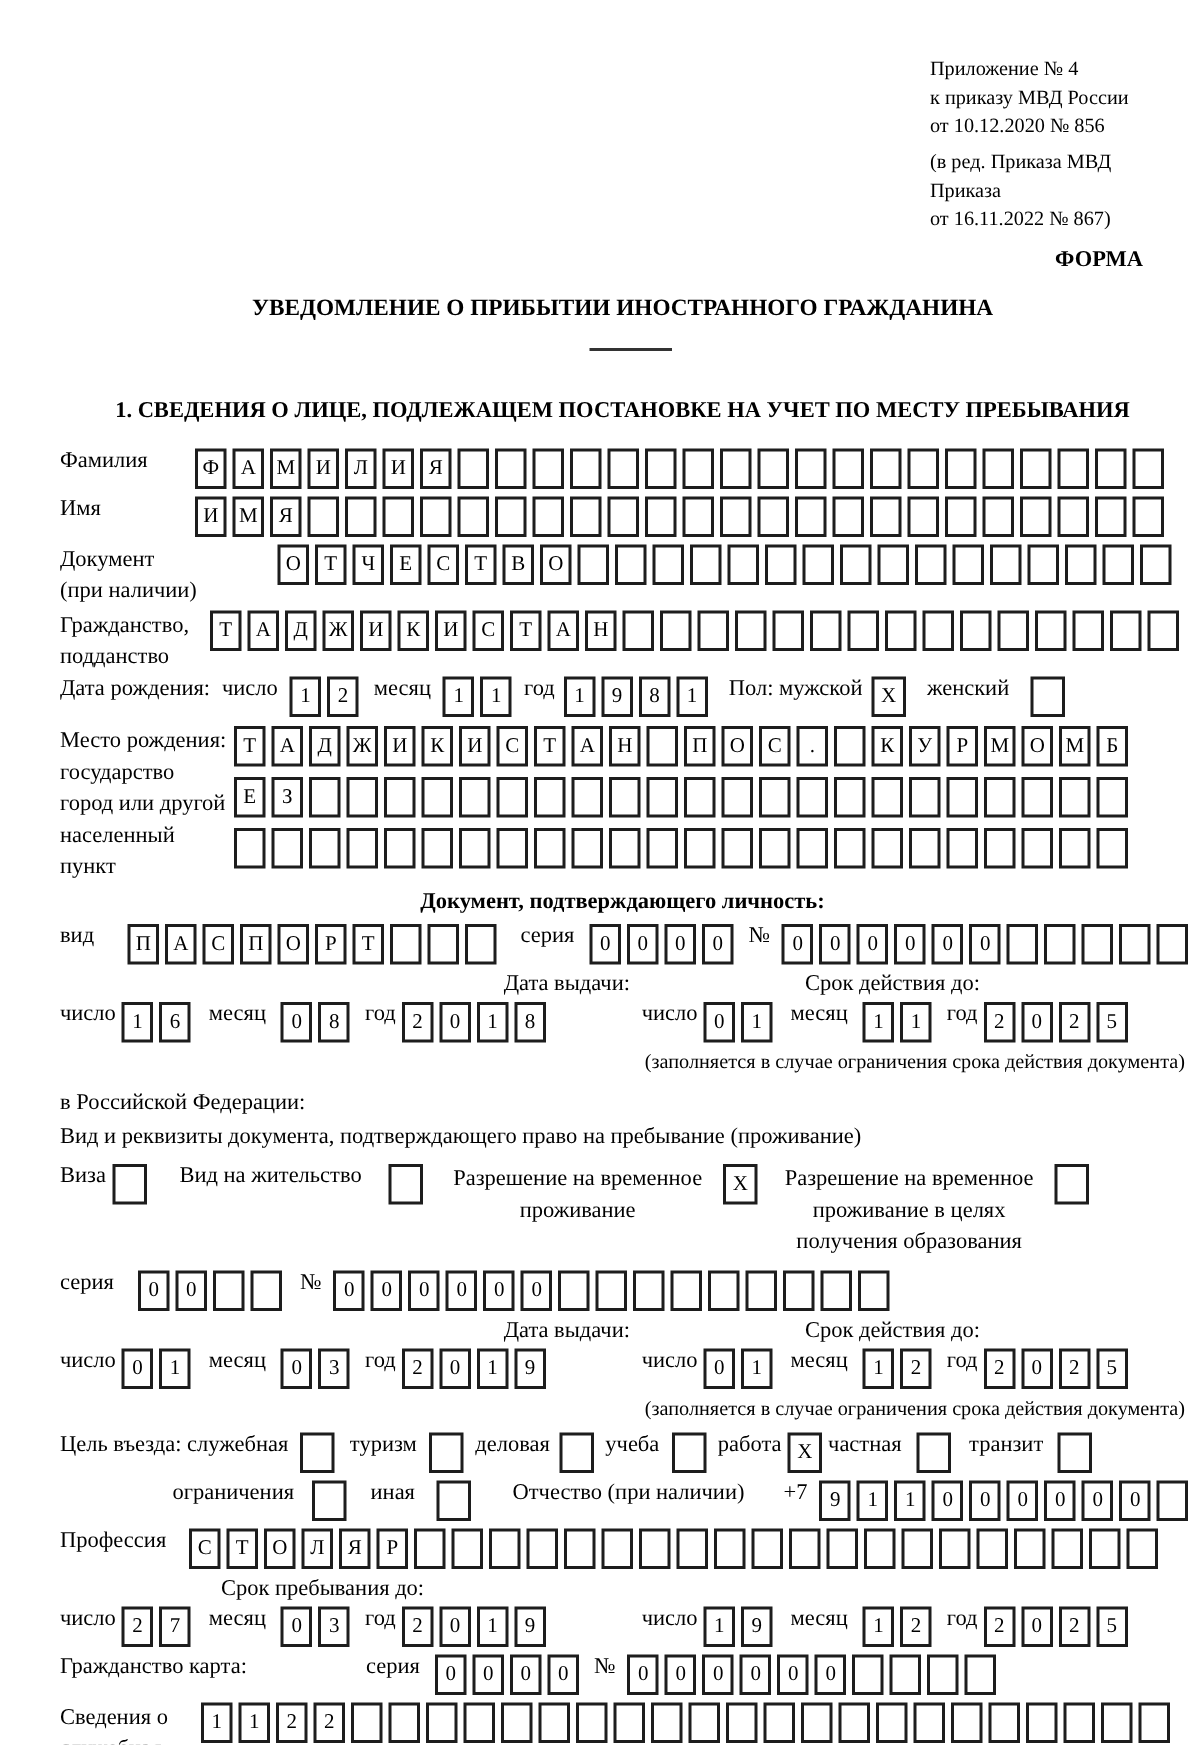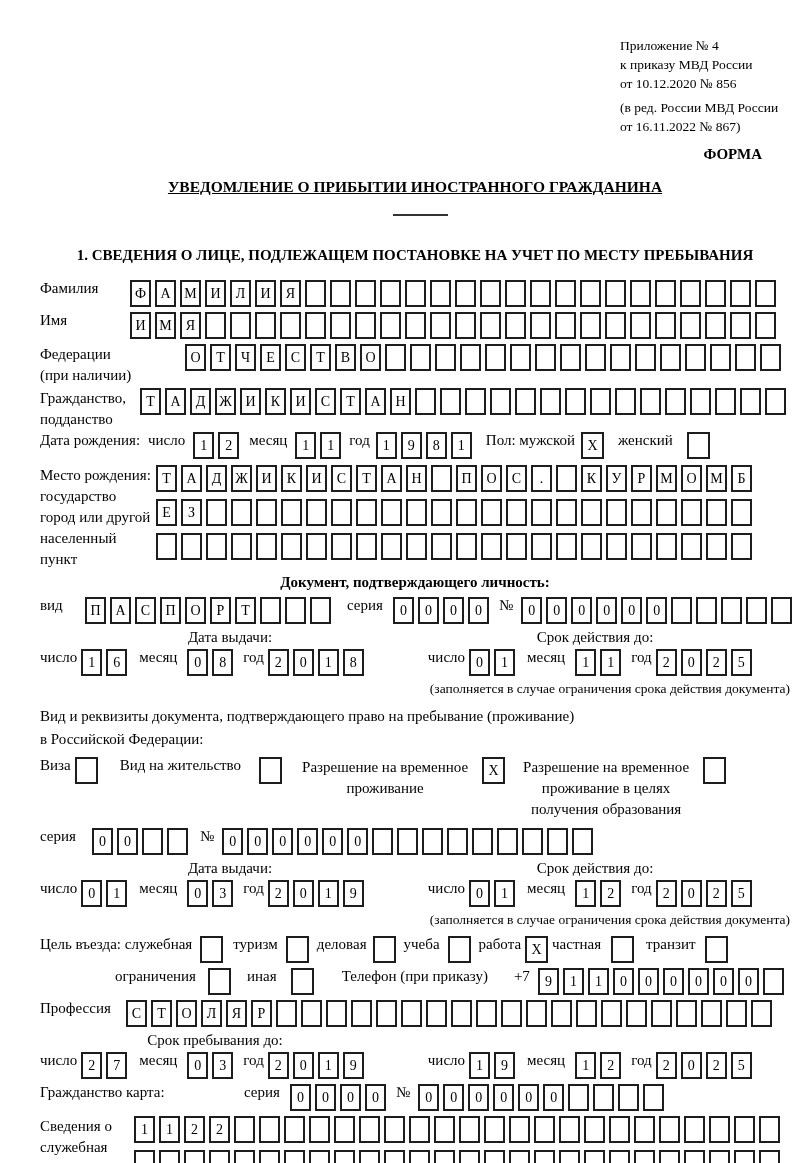--- a/index.html
+++ b/index.html
@@ -14,42 +14,42 @@
         font-size:14px;line-height:1;}
   .cb{width:19px;height:23px;border:2px solid #1d1d1d;flex:none;
       display:inline-flex;align-items:center;justify-content:center;font-size:14px;}
 
   .row{display:flex;align-items:flex-start;margin-bottom:5px;}
   .lblcol{flex:none;line-height:21px;}
   .lbl{flex:none;}
   .appendix{margin-left:580px;font-size:13.5px;line-height:19px;}
   .appendix .rev{margin-top:5px;}
   .forma{text-align:right;padding-right:28px;font-weight:bold;margin-top:10px;font-size:15px;}
-  .title{text-align:center;font-weight:bold;font-size:15.5px;line-height:24px;margin-top:12px;text-decoration:underline;}
+  .title{text-align:center;font-weight:bold;font-size:15.5px;line-height:24px;margin-top:12px;}
   .blank-line{display:inline-block;width:55px;border-bottom:2px solid #333;height:14px;margin-left:10px;}
   .section1{text-align:center;font-weight:bold;font-size:15px;margin-top:24px;margin-bottom:16px;}
   .docheader{text-align:center;font-weight:bold;margin:4px 0 6px 0;}
   .subheads{display:flex;margin-top:4px;}
-  .subheads .lft{width:380px;text-align:center;}
+  .subheads .lft{width:380px;text-align:right;}
   .subheads .rgt{width:350px;text-align:center;}
   .note{ text-align:right;font-size:13.5px;margin:0 0 8px 0;}
   .intro{line-height:23px;margin-top:6px;}
   .optlbl{text-align:center;line-height:21px;}
   .stack{display:flex;flex-direction:column;gap:7px;}
 </style>
 </head>
 <body>
 
 <div class="page">
 
   <div class="appendix">
     <div>Приложение № 4</div>
     <div>к приказу МВД России</div>
     <div>от 10.12.2020 № 856</div>
-    <div class="rev">(в ред. России МВД России</div>
+    <div class="rev">(в ред. Приказа МВД Приказа</div>
     <div>от 16.11.2022 № 867)</div>
   </div>
 
   <div class="forma">ФОРМА</div>
 
   <div class="title">
     <div>УВЕДОМЛЕНИЕ О ПРИБЫТИИ ИНОСТРАННОГО ГРАЖДАНИНА</div>
     <div><span class="blank-line"></span></div>
   </div>
 
@@ -114,21 +114,21 @@
         <span class="cell"></span>
         <span class="cell"></span>
         <span class="cell"></span>
         <span class="cell"></span>
         <span class="cell"></span>
       </span>
   </div>
 
   <div class="row" style="margin-bottom:2px">
     <span class="lblcol" style="width:145px">
-      <div>Федерации</div>
+      <div>Документ</div>
       <div>(при наличии)</div>
     </span>
     <span class="cells">
         <span class="cell">О</span>
         <span class="cell">Т</span>
         <span class="cell">Ч</span>
         <span class="cell">Е</span>
         <span class="cell">С</span>
         <span class="cell">Т</span>
         <span class="cell">В</span>
@@ -376,22 +376,22 @@
     <span class="cells" style="margin-left:4px">
         <span class="cell">2</span>
         <span class="cell">0</span>
         <span class="cell">2</span>
         <span class="cell">5</span>
       </span>
   </div>
   <div class="note">(заполняется в случае ограничения срока действия документа)</div>
 
   <div class="intro">
+    <div>в Российской Федерации:</div>
     <div>Вид и реквизиты документа, подтверждающего право на пребывание (проживание)</div>
-    <div>в Российской Федерации:</div>
   </div>
 
   <div class="row" style="margin-top:6px">
     <span class="lbl">Виза</span>
     <span class="cb" style="margin-left:4px"></span>
     <span class="lbl" style="margin-left:22px">Вид на жительство</span>
     <span class="cb" style="margin-left:18px"></span>
     <span class="optlbl" style="margin-left:20px">
       <div>Разрешение на временное</div>
       <div>проживание</div>
@@ -490,21 +490,21 @@
     <span class="cb" style="margin-left:10px"></span>
     <span class="lbl" style="margin-left:12px">транзит</span>
     <span class="cb" style="margin-left:10px"></span>
   </div>
 
   <div class="row" style="margin-top:4px">
     <span class="lbl" style="margin-left:75px">ограничения</span>
     <span class="cb" style="margin-left:12px"></span>
     <span class="lbl" style="margin-left:16px">иная</span>
     <span class="cb" style="margin-left:14px"></span>
-    <span class="lbl" style="margin-left:28px">Телефон (при приказу)</span>
+    <span class="lbl" style="margin-left:28px">Отчество (при наличии)</span>
     <span class="lbl" style="margin-left:26px">+7</span>
     <span class="cells" style="margin-left:8px">
         <span class="cell">9</span>
         <span class="cell">1</span>
         <span class="cell">1</span>
         <span class="cell">0</span>
         <span class="cell">0</span>
         <span class="cell">0</span>
         <span class="cell">0</span>
         <span class="cell">0</span>

